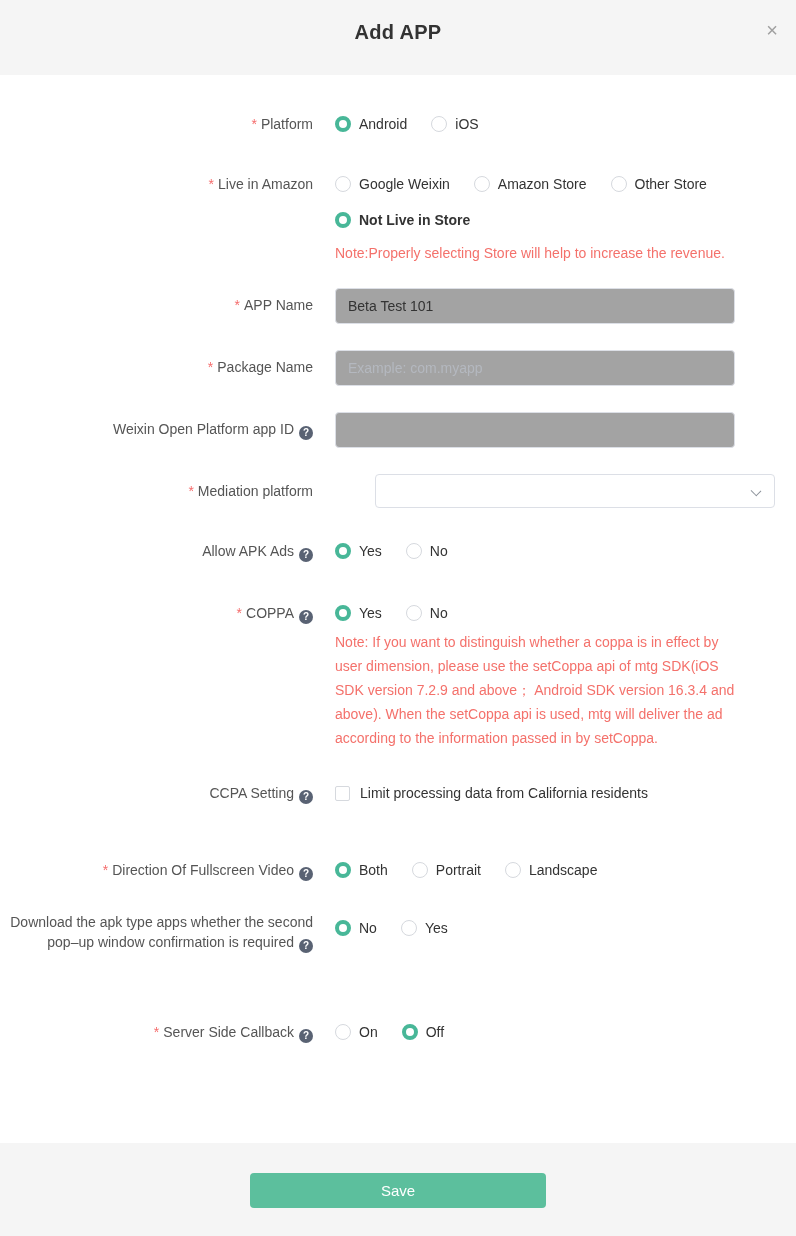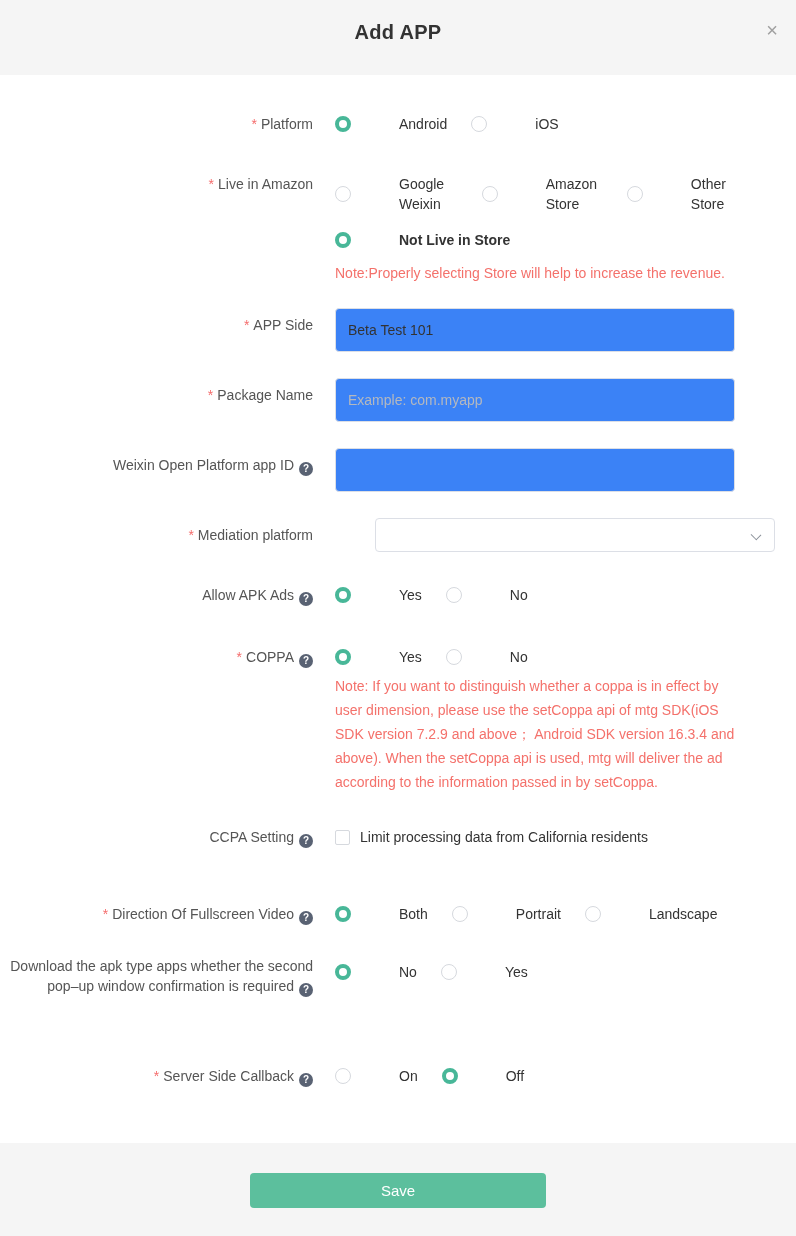--- a/index.html
+++ b/index.html
@@ -40,42 +40,42 @@
 
   .help-icon {
     display: inline-block; width: 14px; height: 14px; border-radius: 50%;
     background: #596273; color: #fff; font-size: 10px; line-height: 14px;
     text-align: center; margin-left: 5px; vertical-align: -2px; cursor: pointer;
     font-weight: bold;
   }
 
   
   .radio-group { display: flex; align-items: center; }
-  .radio-item { display: flex; align-items: center; margin-right: 24px; cursor: pointer; gap: 40px; }
+  .radio-item { display: flex; align-items: center; margin-right: 24px; cursor: pointer; }
   .radio-item:last-child { margin-right: 0; }
   .radio {
     width: 16px; height: 16px; border-radius: 50%;
     border: 1px solid #d6d9de; background: #fff; flex: 0 0 auto;
   }
   .radio.checked { border: 4.5px solid var(--accent, #48b798); }
   .radio-label { margin-left: 8px; color: #333; line-height: 20px; }
 
   
   .checkbox-item { display: flex; align-items: center; cursor: pointer; }
   .checkbox {
     width: 15px; height: 15px; border: 1px solid #d6d9de; border-radius: 2px;
     background: #fff; flex: 0 0 auto;
   }
   .checkbox-label { margin-left: 10px; color: #333; line-height: 20px; }
 
   
   .text-input {
-    width: 400px; height: 44px; border: 1px solid #dcdfe6; border-radius: 4px;
+    width: 400px; height: 36px; border: 1px solid #dcdfe6; border-radius: 4px;
     padding: 0 12px; font-size: 14px; color: #333; outline: none;
-    font-family: inherit; background: #3b82f6;
+    font-family: inherit; background: #a3a3a3;
   }
   .text-input::placeholder { color: #b4b8bf; }
 
   .select-box {
     width: 400px; height: 34px; border: 1px solid #dcdfe6; border-radius: 4px;
     background: #fff; position: relative; cursor: pointer;
     display: flex; align-items: center; padding: 0 30px 0 12px; color: #333;
   }
   .chevron-down {
     position: absolute; right: 14px; top: 12px;
@@ -167,21 +167,21 @@
             <span class="radio checked"></span>
             <span class="radio-label">Not Live in Store</span>
           </div>
         </div>
         <div class="note-text store-note">Note:Properly selecting Store will help to increase the revenue.</div>
       </div>
     </div>
 
     <div class="form-row row-app-name">
       <div class="form-label label-center-input">
-        <span class="required-star">*</span><span>APP Side</span>
+        <span class="required-star">*</span><span>APP Name</span>
       </div>
       <div class="form-control">
         <input class="text-input" type="text" value="Beta Test 101" style="">
       </div>
     </div>
 
     <div class="form-row row-package-name">
       <div class="form-label label-center-input">
         <span class="required-star">*</span><span>Package Name</span>
       </div>

